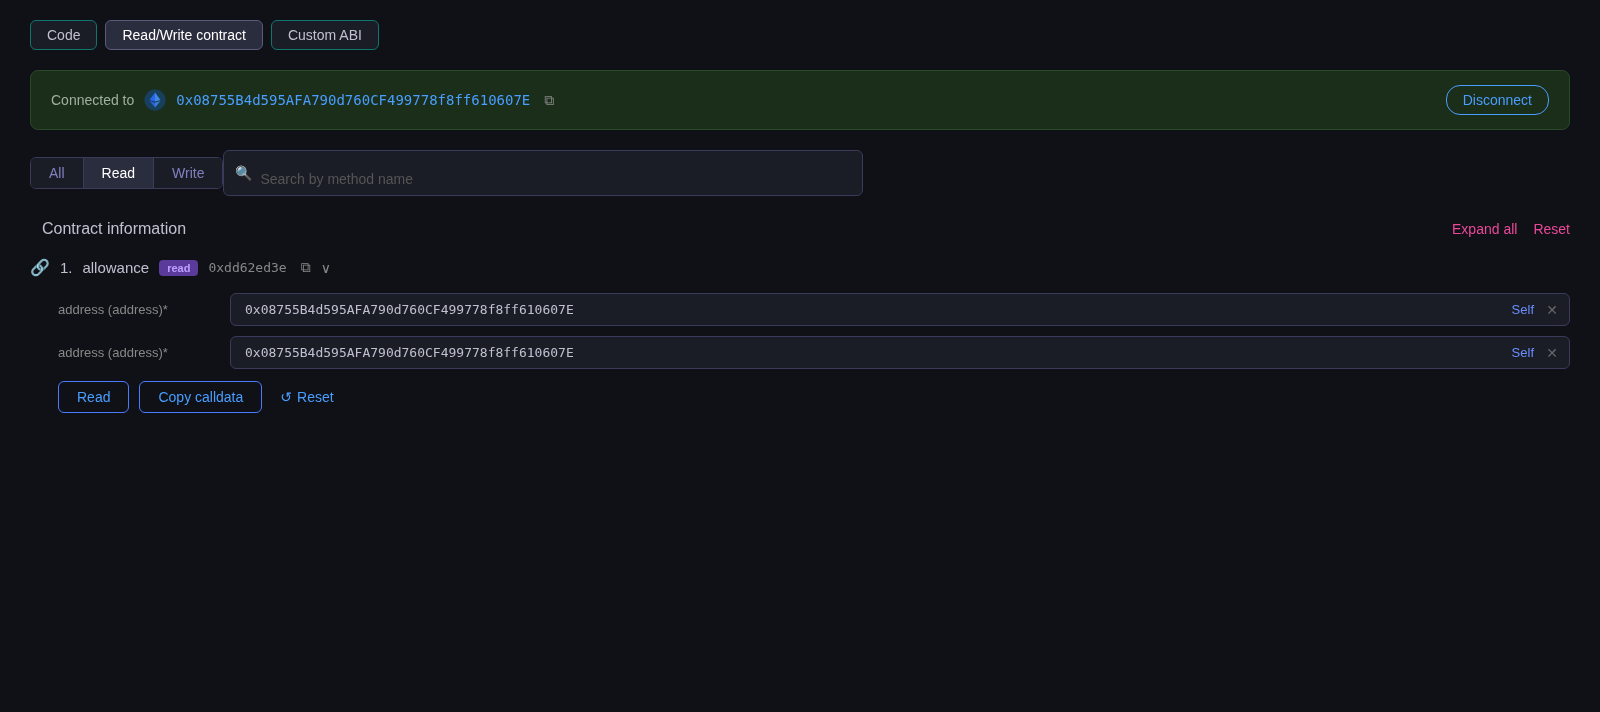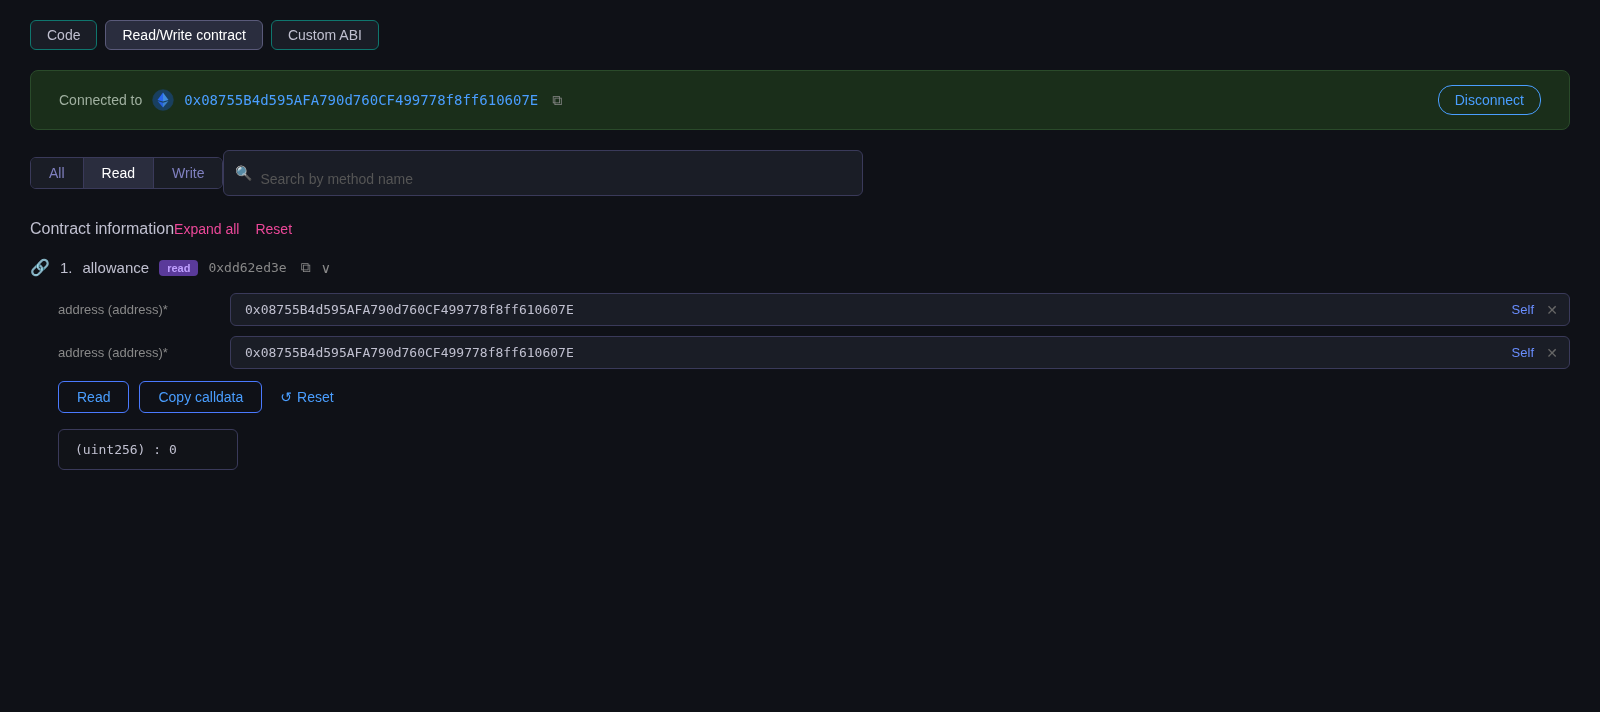--- a/index.html
+++ b/index.html
@@ -31,21 +31,21 @@
       background: #2a2d3e;
       color: #ffffff;
       border-color: #5a5a7a;
     }
 
     
     .connection-banner {
       background: #1a2e1a;
       border: 1px solid #2a4a2a;
       border-radius: 8px;
-      padding: 14px 28px;
+      padding: 14px 20px;
       display: flex;
       align-items: center;
       gap: 10px;
       margin-bottom: 20px;
     }
     .connection-text {
       color: #a0b0a0;
       font-size: 14px;
     }
     .wallet-address {
@@ -121,21 +121,23 @@
       color: #f97316;
       font-size: 14px;
       outline: none;
     }
     .search-input::placeholder { color: #555; }
 
     
     .contract-header {
       display: flex;
       align-items: center;
+      justify-content: space-between;
       margin-bottom: 20px;
+      margin-left: 12px;
     }
     .contract-title {
       font-size: 16px;
       color: #c0c0d0;
       font-weight: 500;
     }
     .header-actions {
       display: flex;
       gap: 16px;
     }
@@ -360,14 +362,13 @@
   <div class="action-row">
     <button class="action-btn">Read</button>
     <button class="action-btn">Copy calldata</button>
     <button class="reset-btn">
       <span>↺</span>
       <span>Reset</span>
     </button>
   </div>
 
   
-  <div class="result-box">(uint256) : 0</div>
 </div>
 
 </body></html>

